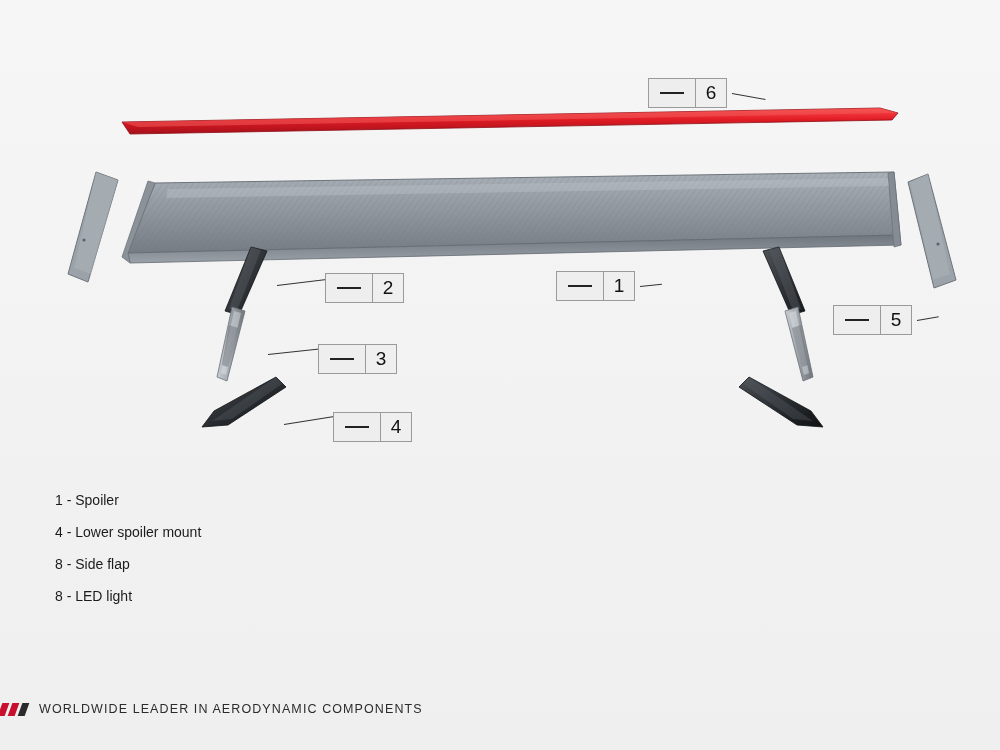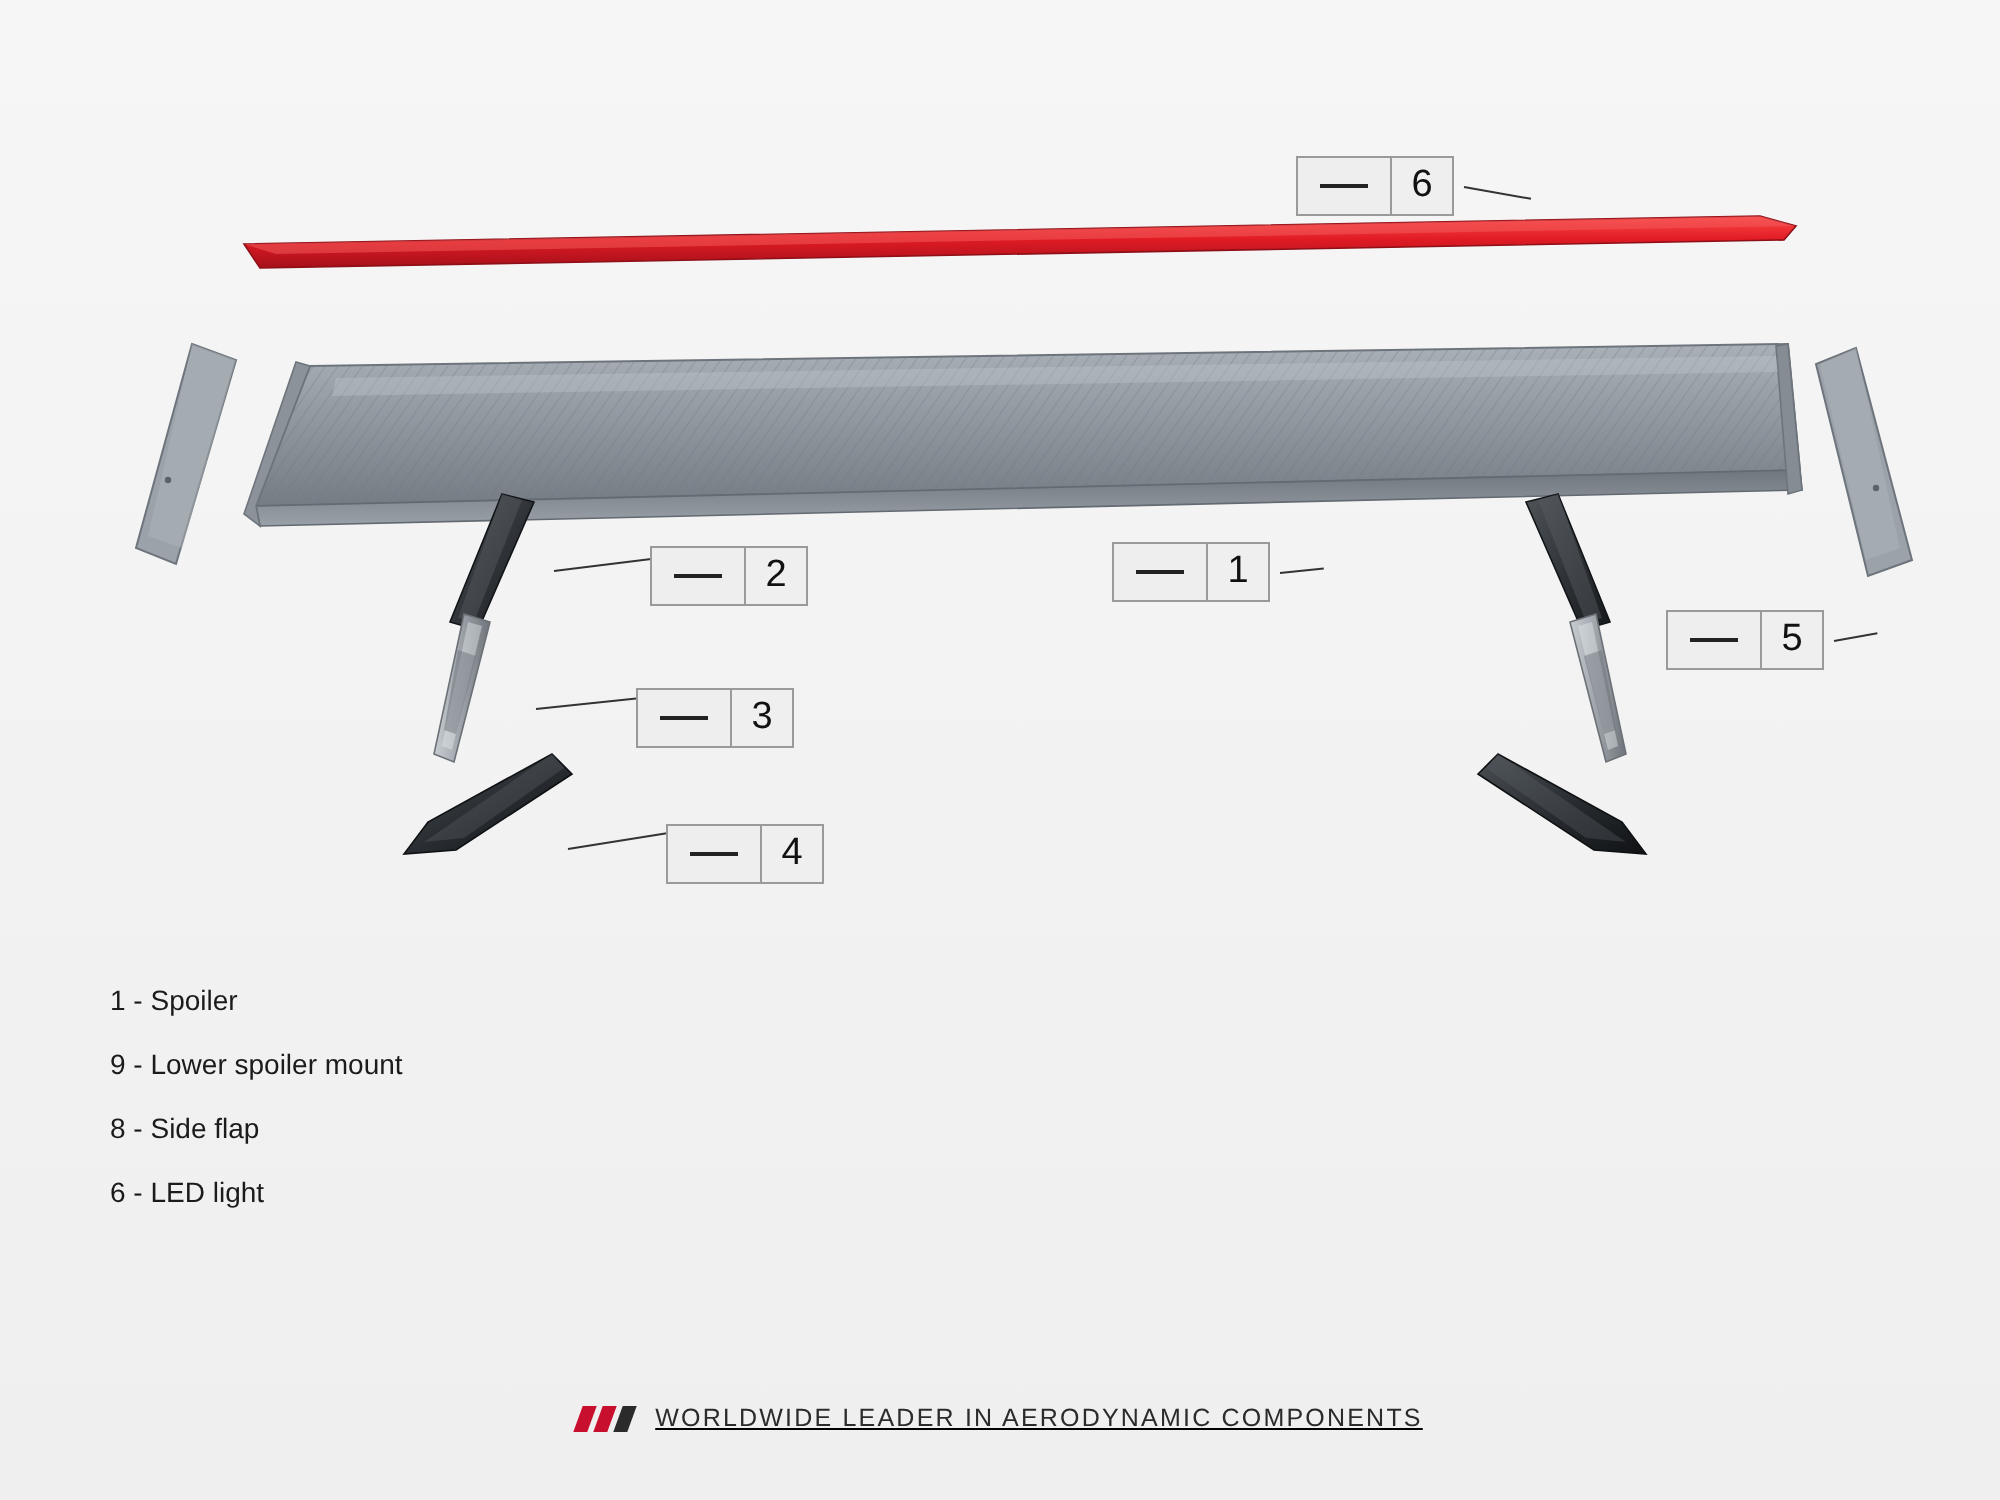--- a/index.html
+++ b/index.html
@@ -81,23 +81,21 @@
   }
 
   
   #footer {
     position: absolute;
     left: 0;
     right: 0;
     bottom: 34px;
     display: flex;
     align-items: center;
-    justify-content: center;
     gap: 12px;
-    text-decoration: underline;
   }
   #footer .stripes {
     display: flex;
     gap: 3px;
     transform: skewX(-20deg);
   }
   #footer .stripes span {
     display: block;
     width: 7px;
     height: 13px;
@@ -283,23 +281,23 @@
 
   <div class="callout" style="left:833px; top:305px;">
     <span class="dash">
         <i></i>
       </span>
     <span class="num">5</span>
   </div>
 
   <div id="legend">
     <div class="row">1 - Spoiler</div>
-    <div class="row">9 - Lower spoiler mount</div>
+    <div class="row">4 - Lower spoiler mount</div>
     <div class="row">8 - Side flap</div>
-    <div class="row">6 - LED light</div>
+    <div class="row">8 - LED light</div>
   </div>
 
   <div id="footer">
     <span class="stripes">
       <span style="background:#c8102e"></span>
       <span style="background:#c8102e"></span>
       <span style="background:#2b2b2b"></span>
     </span>
     <span class="tagline">WORLDWIDE LEADER IN AERODYNAMIC COMPONENTS</span>
   </div>

